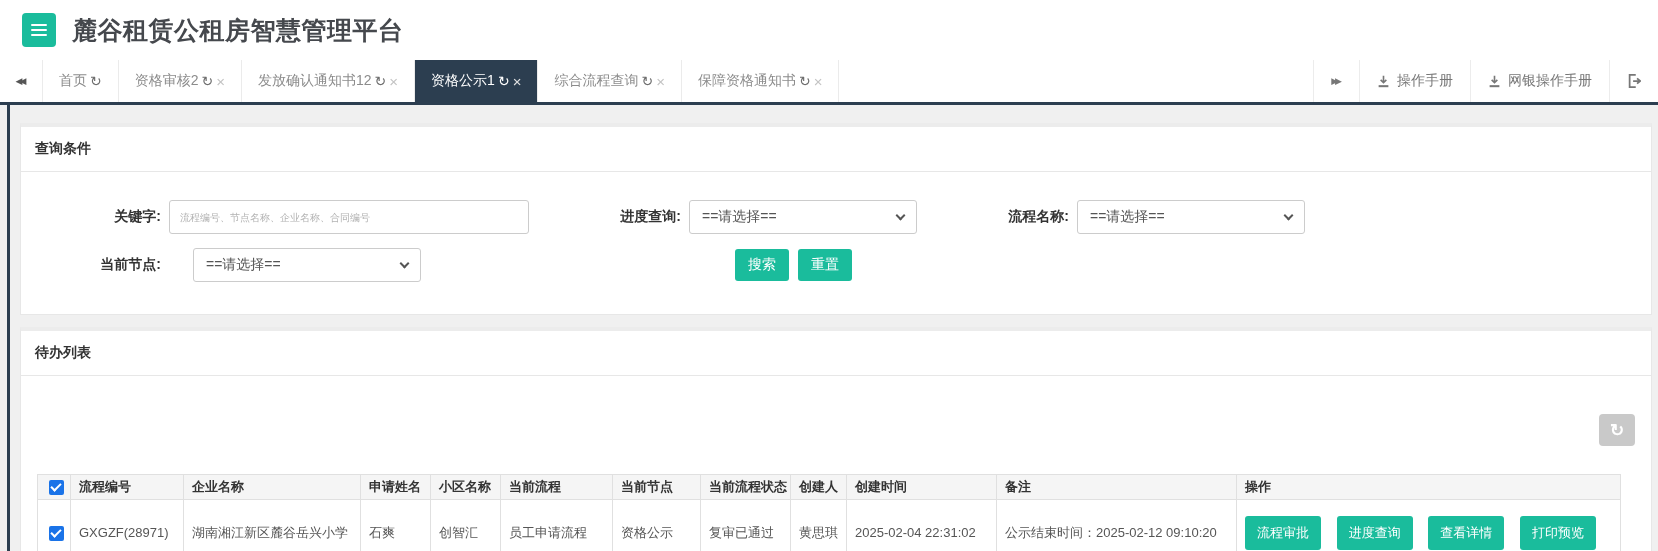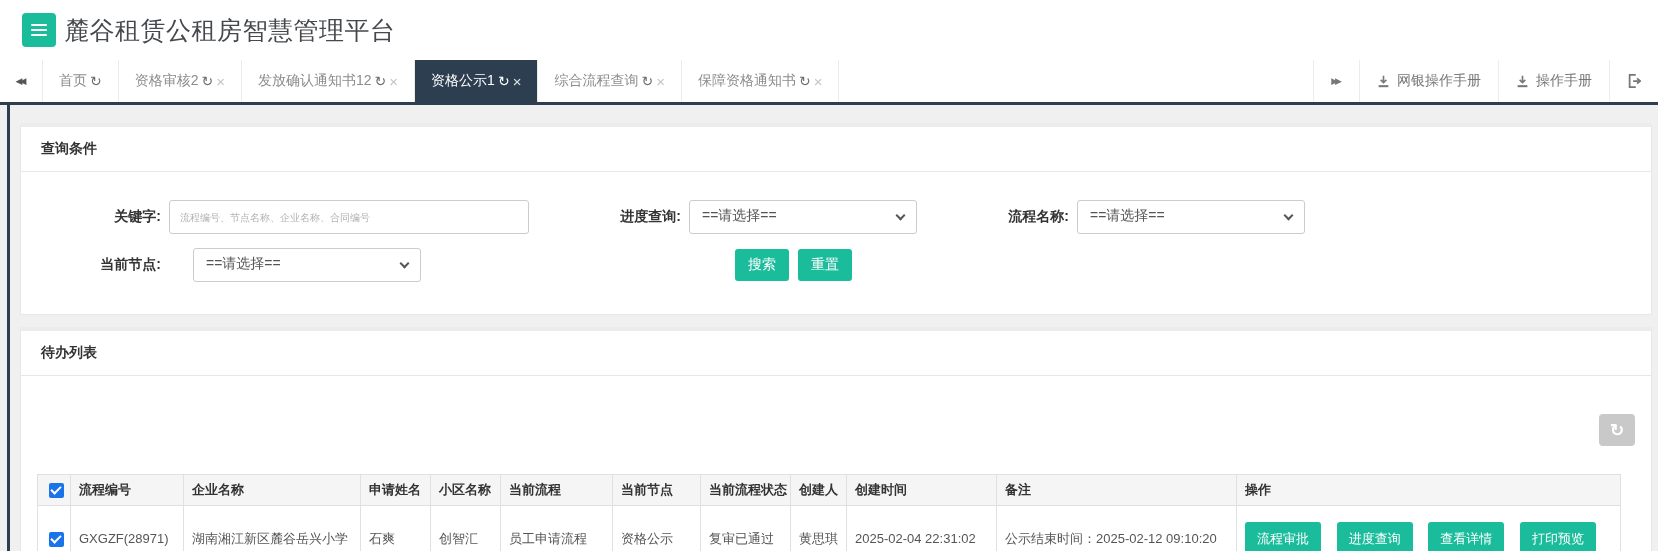--- a/index.html
+++ b/index.html
@@ -8,21 +8,21 @@
     width:1658px; height:551px; overflow:hidden; position:relative;
     background:#f0f0f0; font-family:"Liberation Sans","DejaVu Sans",sans-serif;
     font-size:14px; color:#555;
   }
 
   
   .app-header { height:60px; background:#fff; display:flex; align-items:center; padding-left:22px; }
   .menu-btn { width:34px; height:34px; background:#1abc9c; border:none; border-radius:4px;
     display:flex; flex-direction:column; justify-content:center; align-items:center; gap:3px; cursor:pointer; }
   .menu-btn i { display:block; width:16px; height:2px; background:#fff; border-radius:1px; }
-  .app-title { font-size:25px; color:#45484d; font-weight:400; margin-left:8px; letter-spacing:0.5px; }
+  .app-title { font-size:25px; color:#45484d; font-weight:700; margin-left:16px; letter-spacing:0.5px; }
 
   
   .tabbar { height:45px; background:#fff; border-bottom:3px solid #2c3e50; display:flex; align-items:stretch; }
   .tab-scroll { width:42px; display:flex; align-items:center; justify-content:center;
     color:#555; font-size:9px; letter-spacing:-3px; cursor:pointer; padding-right:3px; }
   .tab { display:flex; align-items:center; padding:0 16px; color:#8c8c8c; font-size:14px;
     border-left:1px solid #ebebeb; cursor:pointer; white-space:nowrap; }
   .tab.last { border-right:1px solid #ebebeb; }
   .t-refresh { color:#6d6d6d; margin-left:3px; font-size:14px; }
   .t-close { color:#c3c3c3; margin-left:3px; font-size:15px; }
@@ -34,50 +34,50 @@
     border-left:1px solid #ececec; color:#777; cursor:pointer; white-space:nowrap; }
   .tr-item svg { display:block; }
   .caret { font-size:11px; color:#777; }
 
   
   .sidebar-edge { position:absolute; left:7px; top:105px; width:3px; height:446px; background:#2c3e50; }
 
   
   .content { padding:18px 6px 0 20px; }
   .panel { background:#fff; border:1px solid #e7e7e7; border-top:4px solid #ececec; }
-  .panel-hd { padding:13px 20px; font-weight:bold; color:#333; font-size:14px; border-bottom:1px solid #e7e7e7; }
+  .panel-hd { padding:13px 14px; font-weight:bold; color:#333; font-size:14px; border-bottom:1px solid #e7e7e7; }
 
   
   .query-body { padding:28px 0 32px 0; }
   .f-row { display:flex; align-items:center; }
   .f-row + .f-row { margin-top:14px;gap:24px; }
   .f-label { width:148px; text-align:right; padding-right:8px; font-weight:bold; color:#333; }
   .f-label.sm { width:83px; }
   .g2 { margin-left:77px; }
   .f-input { width:360px; height:34px; border:1px solid #ccc; border-radius:3px; padding:0 10px;
     font-size:10px; color:#555; font-family:inherit; }
   .f-input::placeholder { color:#b3b3b3; }
   .f-select { width:228px; height:34px; border:1px solid #ccc; border-radius:3px; background:#fff;
-    display:flex; padding:6px 12px; color:#555; position:relative; cursor:pointer; }
+    display:flex; align-items:center; padding:0 12px; color:#555; position:relative; cursor:pointer; }
   .f-select .chev { position:absolute; right:12px; top:11px; width:7px; height:7px;
     border-right:2px solid #555; border-bottom:2px solid #555; transform:rotate(45deg); }
   .btn-row-offset { margin-left:290px; display:flex; gap:9px; }
   .btn { background:#1abc9c; color:#fff; border:none; border-radius:3px; padding:7px 13px;
     font-size:14px; cursor:pointer; font-family:inherit; }
 
   
   .todo-panel { margin-top:12px; }
   .todo-body { padding:0 16px 0 16px; }
   .refresh-row { display:flex; justify-content:flex-end; padding-top:38px; }
   .refresh-btn { width:36px; height:32px; background:#c9c9c9; border:none; border-radius:4px;
     color:#fff; font-size:17px; font-weight:bold; cursor:pointer; line-height:1; }
   .table-wrap { margin-top:28px; }
   table { border-collapse:collapse; table-layout:fixed; width:1583px; }
   th,td { border:1px solid #e0e0e0; padding:0 8px; text-align:left; white-space:nowrap; font-size:13px; }
-  th { background:#f5f5f5; color:#333; font-weight:bold; height:31px; }
+  th { background:#f5f5f5; color:#333; font-weight:bold; height:25px; }
   td { color:#555; height:66px; background:#fff; }
   .cb-cell { padding-left:11px; }
   .cbx { width:15px; height:15px; background:#1a73e8; border-radius:2px; display:inline-block;
     position:relative; vertical-align:middle; cursor:pointer; }
   .cbx::after { content:""; position:absolute; left:4px; top:1px; width:4px; height:8px;
     border-right:2px solid #fff; border-bottom:2px solid #fff; transform:rotate(45deg); }
   .act-btn { background:#1abc9c; color:#fff; border:none; border-radius:3px; padding:8px 12px;
     margin-right:12px; font-size:13px; cursor:pointer; font-family:inherit; }
 </style>
 </head>
@@ -138,30 +138,30 @@
     <div class="tr-item">
       <span style="font-size:9px; letter-spacing:-3px; padding-right:3px;">▶▶</span>
     </div>
     <div class="tr-item">
       <span>
         <svg width="13" height="13" viewBox="0 0 16 16">
             <path d="M8 1v8M4.5 6L8 9.5 11.5 6" stroke="#777" stroke-width="2" fill="none"></path>
             <rect x="2" y="12.5" width="12" height="2.5" fill="#777"></rect>
           </svg>
       </span>
-      <span>网银操作手册</span>
+      <span>操作手册</span>
     </div>
     <div class="tr-item">
       <span>
         <svg width="13" height="13" viewBox="0 0 16 16">
             <path d="M8 1v8M4.5 6L8 9.5 11.5 6" stroke="#777" stroke-width="2" fill="none"></path>
             <rect x="2" y="12.5" width="12" height="2.5" fill="#777"></rect>
           </svg>
       </span>
-      <span>操作手册</span>
+      <span>网银操作手册</span>
     </div>
     <div class="tr-item">
       <span>
         <svg width="14" height="14" viewBox="0 0 16 16">
             <path d="M10 1H3v14h7" stroke="#777" stroke-width="2" fill="none"></path>
             <path d="M7 8h7M11.5 5L15 8l-3.5 3" stroke="#777" stroke-width="2" fill="none"></path>
           </svg>
       </span>
     </div>
   </div>

